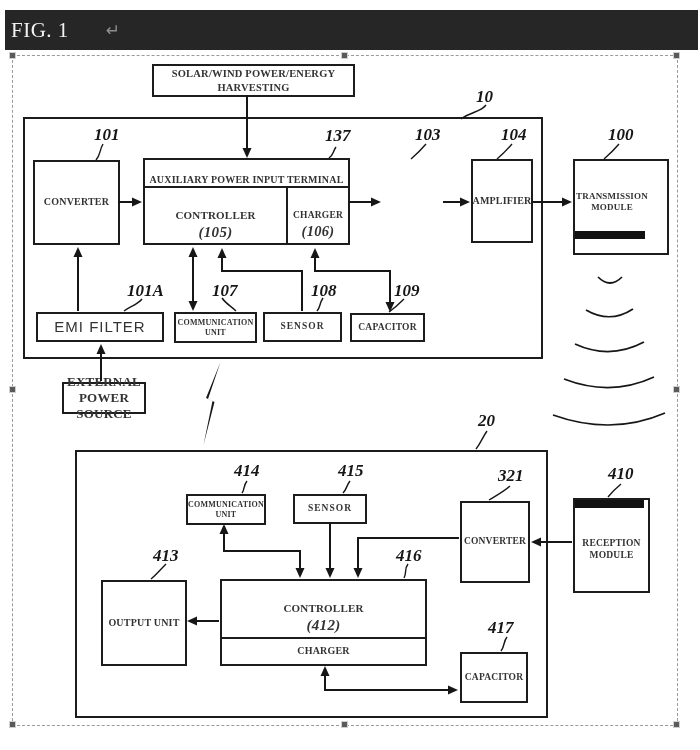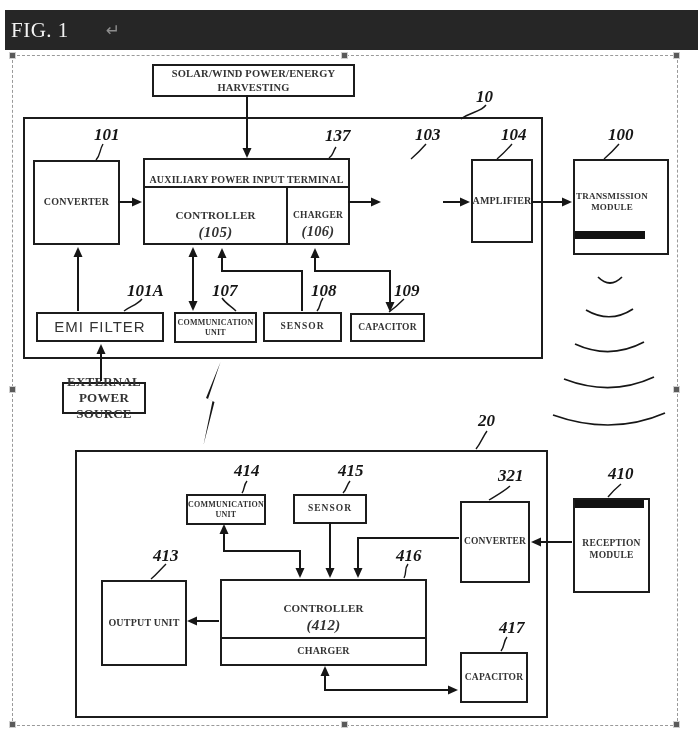--- a/index.html
+++ b/index.html
@@ -162,21 +162,21 @@
     </div>
     <div class="c416-bot" style="font-size:10px;">
       <span>CHARGER</span>
     </div>
   </div>
   <div class="ref" style="left:396px;top:546px;">416</div>
 
   <div class="box" style="left:460px;top:652px;width:64px;height:47px;font-size:9.5px;">
     <span>CAPACITOR</span>
   </div>
-  <div class="ref" style="left:499px;top:618px;">417</div>
+  <div class="ref" style="left:488px;top:618px;">417</div>
 
   <svg class="overlay" width="700" height="750" viewBox="0 0 700 750">
 
     <g>
 
       <path class="ln" d="M247,95 L247,153"></path>
         <polygon class="hd" points="247,158 242.5,148 251.5,148"></polygon>
 
       <path class="ln" d="M118,202 L137,202"></path>
         <polygon class="hd" points="142,202 132,197.5 132,206.5"></polygon>

